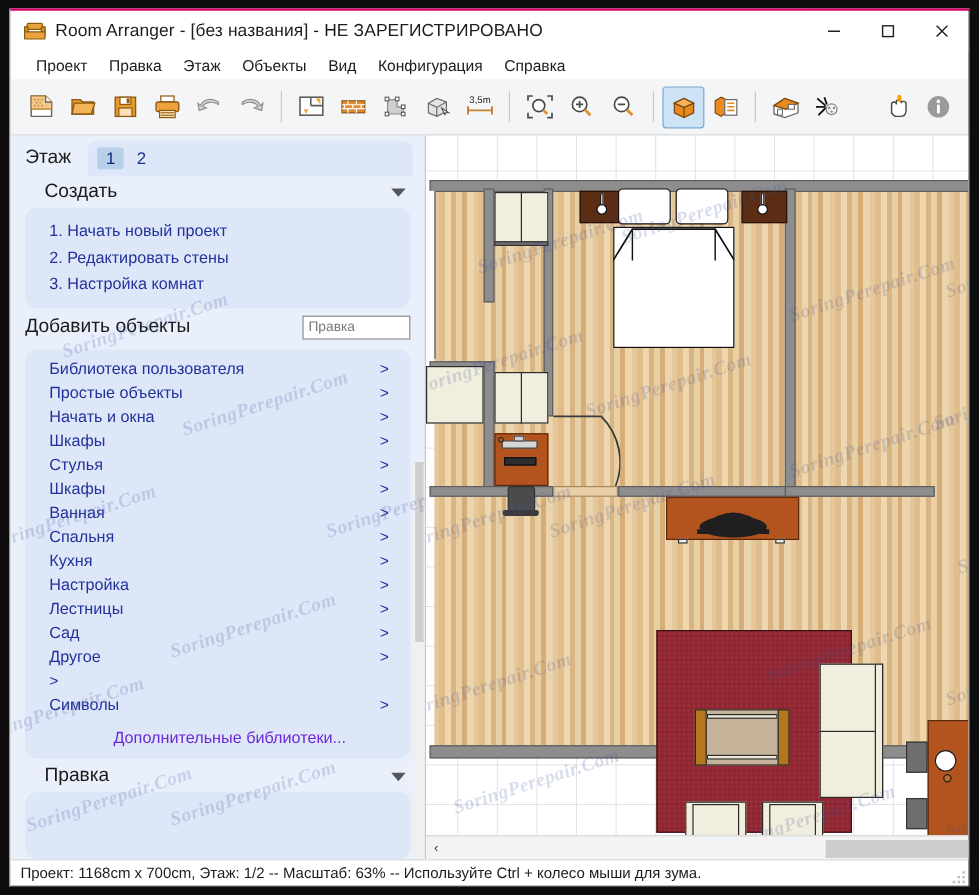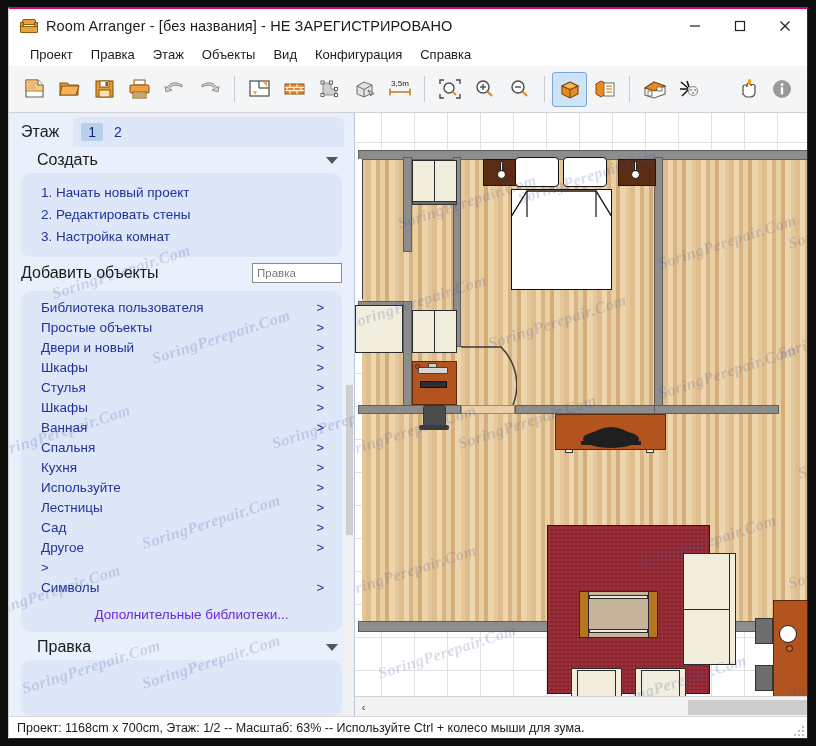--- a/index.html
+++ b/index.html
@@ -514,21 +514,21 @@
       <div class="cat-panel">
         <div class="cat-item">
           <span>Библиотека пользователя</span>
           <span class="chev">&gt;</span>
         </div>
         <div class="cat-item">
           <span>Простые объекты</span>
           <span class="chev">&gt;</span>
         </div>
         <div class="cat-item">
-          <span>Двери и новый</span>
+          <span>Начать и окна</span>
           <span class="chev">&gt;</span>
         </div>
         <div class="cat-item">
           <span>Шкафы</span>
           <span class="chev">&gt;</span>
         </div>
         <div class="cat-item">
           <span>Стулья</span>
           <span class="chev">&gt;</span>
         </div>
@@ -542,21 +542,21 @@
         </div>
         <div class="cat-item">
           <span>Спальня</span>
           <span class="chev">&gt;</span>
         </div>
         <div class="cat-item">
           <span>Кухня</span>
           <span class="chev">&gt;</span>
         </div>
         <div class="cat-item">
-          <span>Используйте</span>
+          <span>Настройка</span>
           <span class="chev">&gt;</span>
         </div>
         <div class="cat-item">
           <span>Лестницы</span>
           <span class="chev">&gt;</span>
         </div>
         <div class="cat-item">
           <span>Сад</span>
           <span class="chev">&gt;</span>
         </div>

